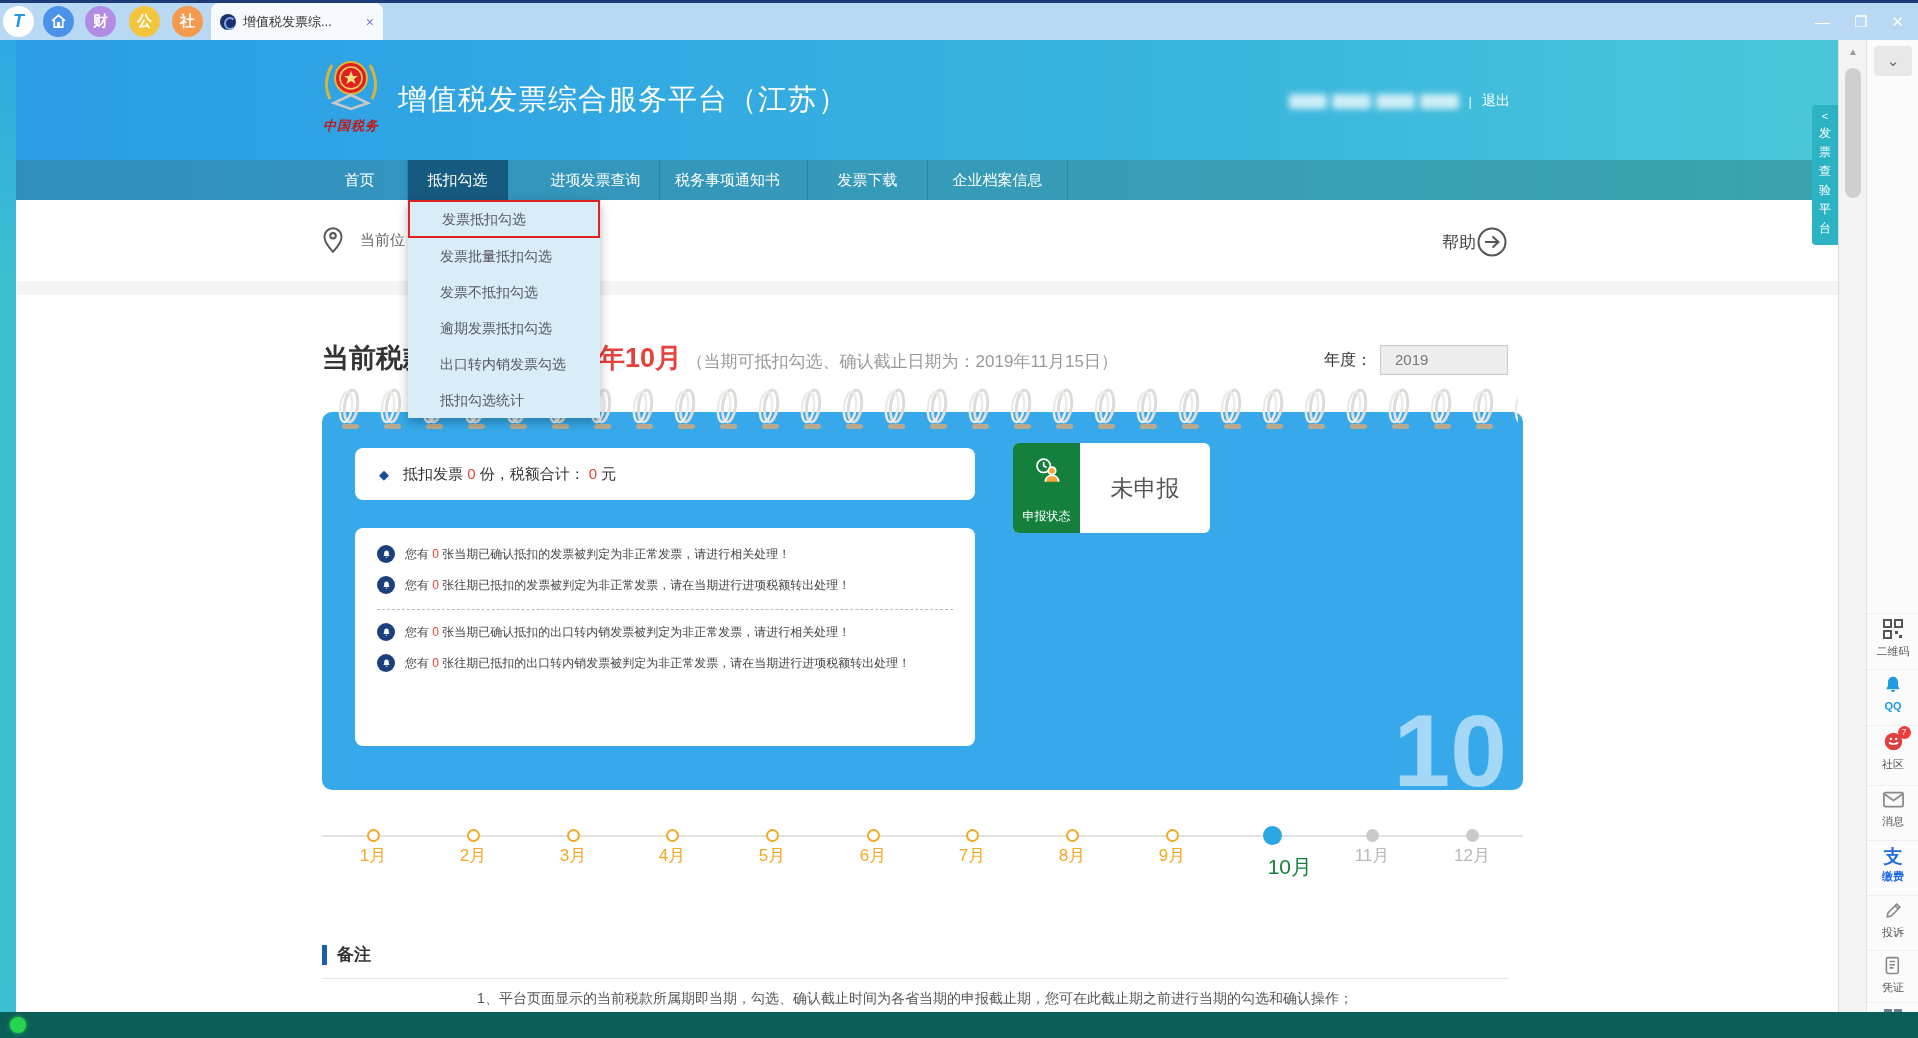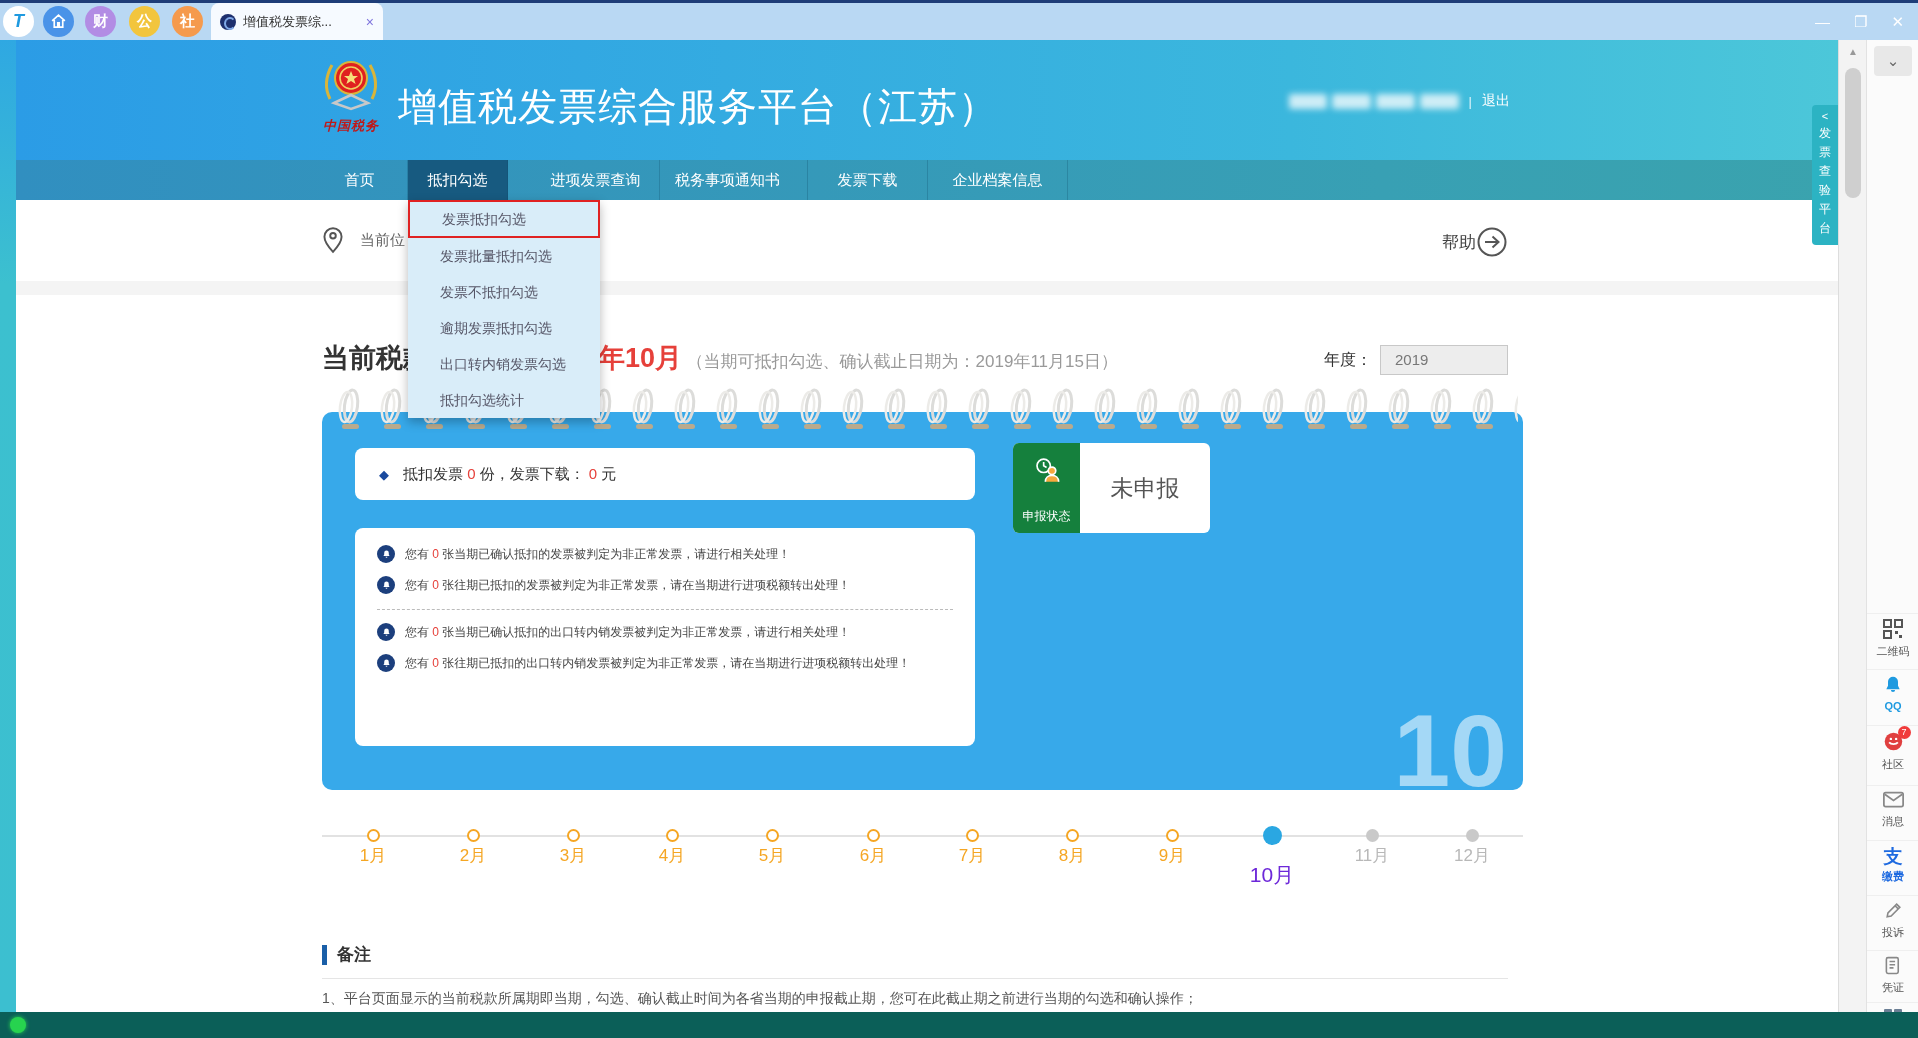--- a/index.html
+++ b/index.html
@@ -52,21 +52,21 @@
   .zhi { color:#1e6ae0; font-size:19px; font-weight:bold; line-height:22px; }
 
   
   .page { position:absolute; left:16px; top:40px; width:1822px; height:972px; background:#fff; overflow:hidden; }
 
   .site-header { position:absolute; left:0; top:0; width:1822px; height:120px;
     background:linear-gradient(90deg,#2b9ce6 0%,#3bb7dd 70%,#4cc7d9 100%); }
   .logo { position:absolute; left:300px; top:13px; width:70px; height:94px; text-align:center; }
   .logo-cn { font-size:13px; color:#c01818; font-family:"Liberation Serif","DejaVu Serif",serif;
     font-weight:bold; font-style:italic; letter-spacing:1px; margin-top:-2px; }
-  .site-title { position:absolute; left:382px; top:40px; color:#fff; font-size:39px; letter-spacing:1px; }
+  .site-title { position:absolute; left:382px; top:40px; color:#fff; font-size:29px; letter-spacing:1px; }
   .user-area { position:absolute; right:328px; top:52px; display:flex; align-items:center; gap:10px; }
   .redacted { width:170px; height:15px; display:flex; gap:5px; }
   .redacted i { flex:1; background:rgba(255,255,255,.75); filter:blur(3px); border-radius:2px; }
   .user-sep { color:rgba(255,255,255,.85); font-size:13px; }
   .logout { color:#fff; font-size:14px; cursor:pointer; }
 
   .site-nav { position:absolute; left:0; top:120px; width:1822px; height:40px;
     background:linear-gradient(90deg,#318fc0 0%,#38a0b4 75%,#3aa3ae 100%); }
   .nav-item { position:absolute; top:0; height:40px; line-height:40px; text-align:center;
     color:#fff; font-size:15px; cursor:pointer; border-right:1px solid rgba(10,70,100,.25); }
@@ -112,29 +112,29 @@
 
   
   .tl-line { position:absolute; left:306px; top:795px; width:1201px; height:2px; background:#e2e2e2; }
   .tl-slot { position:absolute; top:770px; width:80px; text-align:center; }
   .tl-dot { margin:0 auto; border-radius:50%; background:#fff; }
   .tl-slot.past .tl-dot { width:13px; height:13px; border:2px solid #f5a623; margin-top:19px; }
   .tl-slot.active .tl-dot { width:19px; height:19px; background:#2aa7e2; margin-top:16px; }
   .tl-slot.future .tl-dot { width:13px; height:13px; background:#c9c9c9; margin-top:19px; }
   .tl-lbl { margin-top:2px; font-size:17px; }
   .tl-slot.past .tl-lbl { color:#f5a623; }
-  .tl-slot.active .tl-lbl { color:#6d28d9; font-size:21px; margin-top:16px; }
+  .tl-slot.active .tl-lbl { color:#15803d; font-size:21px; margin-top:8px;text-align:right; }
   .tl-slot.future .tl-lbl { color:#b8b8b8; }
 
   
   .notes-title { position:absolute; left:306px; top:903px; display:flex; align-items:center; }
   .notes-bar { width:5px; height:20px; background:#1a5fa8; margin-right:10px; }
   .notes-txt { font-size:17px; font-weight:bold; color:#333; }
   .notes-divider { position:absolute; left:306px; top:938px; width:1186px; height:1px; background:#e5e5e5; }
-  .notes-line { position:absolute; left:306px; top:950px; width:1186px; font-size:14px; color:#555; }
+  .notes-line { position:absolute; left:306px; top:950px; width:1186px; font-size:14px; color:#555;text-align:center; }
 
   
   .dropdown { position:absolute; left:392px; top:160px; width:192px; background:#d9edf9;
     box-shadow:0 4px 10px rgba(0,0,0,.28); z-index:30; }
   .dd-item { height:36px; line-height:36px; padding-left:32px; font-size:14px; color:#556; cursor:pointer; }
   .dd-item.hl { height:38px; line-height:34px; border:2px solid #e02222; }
 
   
   .side-tab { position:absolute; right:0; top:65px; width:26px; height:140px; background:#2cb3c3;
     border-radius:4px 0 0 4px; color:#fff; text-align:center; z-index:20; padding-top:5px; cursor:pointer; }
@@ -249,21 +249,21 @@
             <rect x="14" y="38" width="17" height="5" rx="2.5" fill="#b9aa8d"></rect>
             <ellipse cx="23" cy="20" rx="6.5" ry="16" fill="none" stroke="#dcdcda" stroke-width="3" transform="rotate(7 23 20)"></ellipse>
             <ellipse cx="18" cy="21" rx="6" ry="15" fill="none" stroke="#ecebe8" stroke-width="2.5" transform="rotate(7 18 21)"></ellipse>
           </pattern>
         </defs>
         <rect width="1190" height="48" fill="url(#coil)"></rect>
       </svg>
 
       <div class="card card1">
         <span class="diamond">◆</span>
-        <span class="c1-text"><span>抵扣发票 </span><span class="red">0</span><span> 份，发票下载： </span><span class="red">0</span><span> 元</span></span>
+        <span class="c1-text"><span>抵扣发票 </span><span class="red">0</span><span> 份，税额合计： </span><span class="red">0</span><span> 元</span></span>
       </div>
 
       <div class="card status-card">
         <div class="status-left">
           <svg width="30" height="30" viewBox="0 0 36 36" fill="none" stroke="#fff" stroke-width="2">
             <circle cx="14" cy="13" r="8"></circle>
               <path d="M14 8.5 V13 l3.5 2"></path>
             <circle cx="24" cy="19" r="4.5" fill="#f5a93d"></circle>
             <path d="M16 32 c0-4.5 3.5-7.5 8-7.5 s8 3 8 7.5" fill="#f5a93d"></path>
           </svg>

